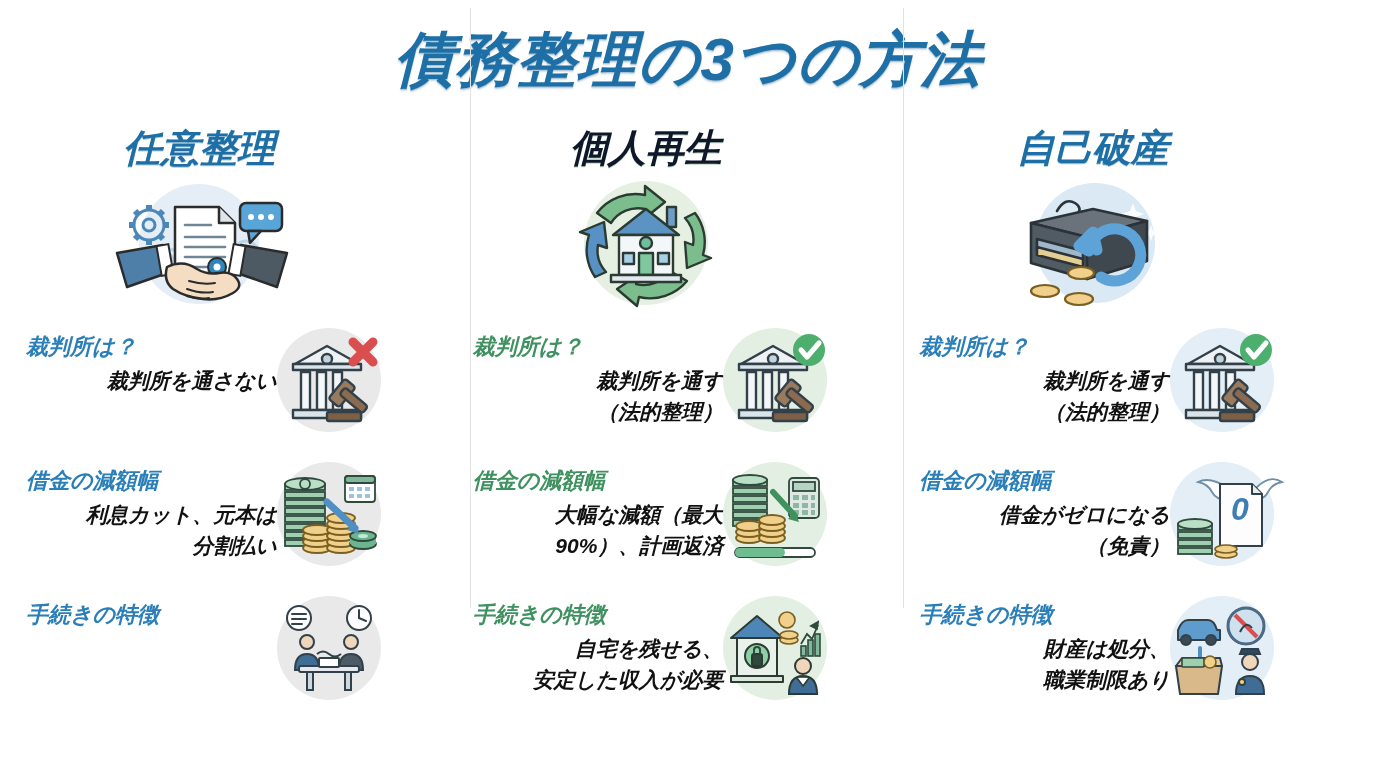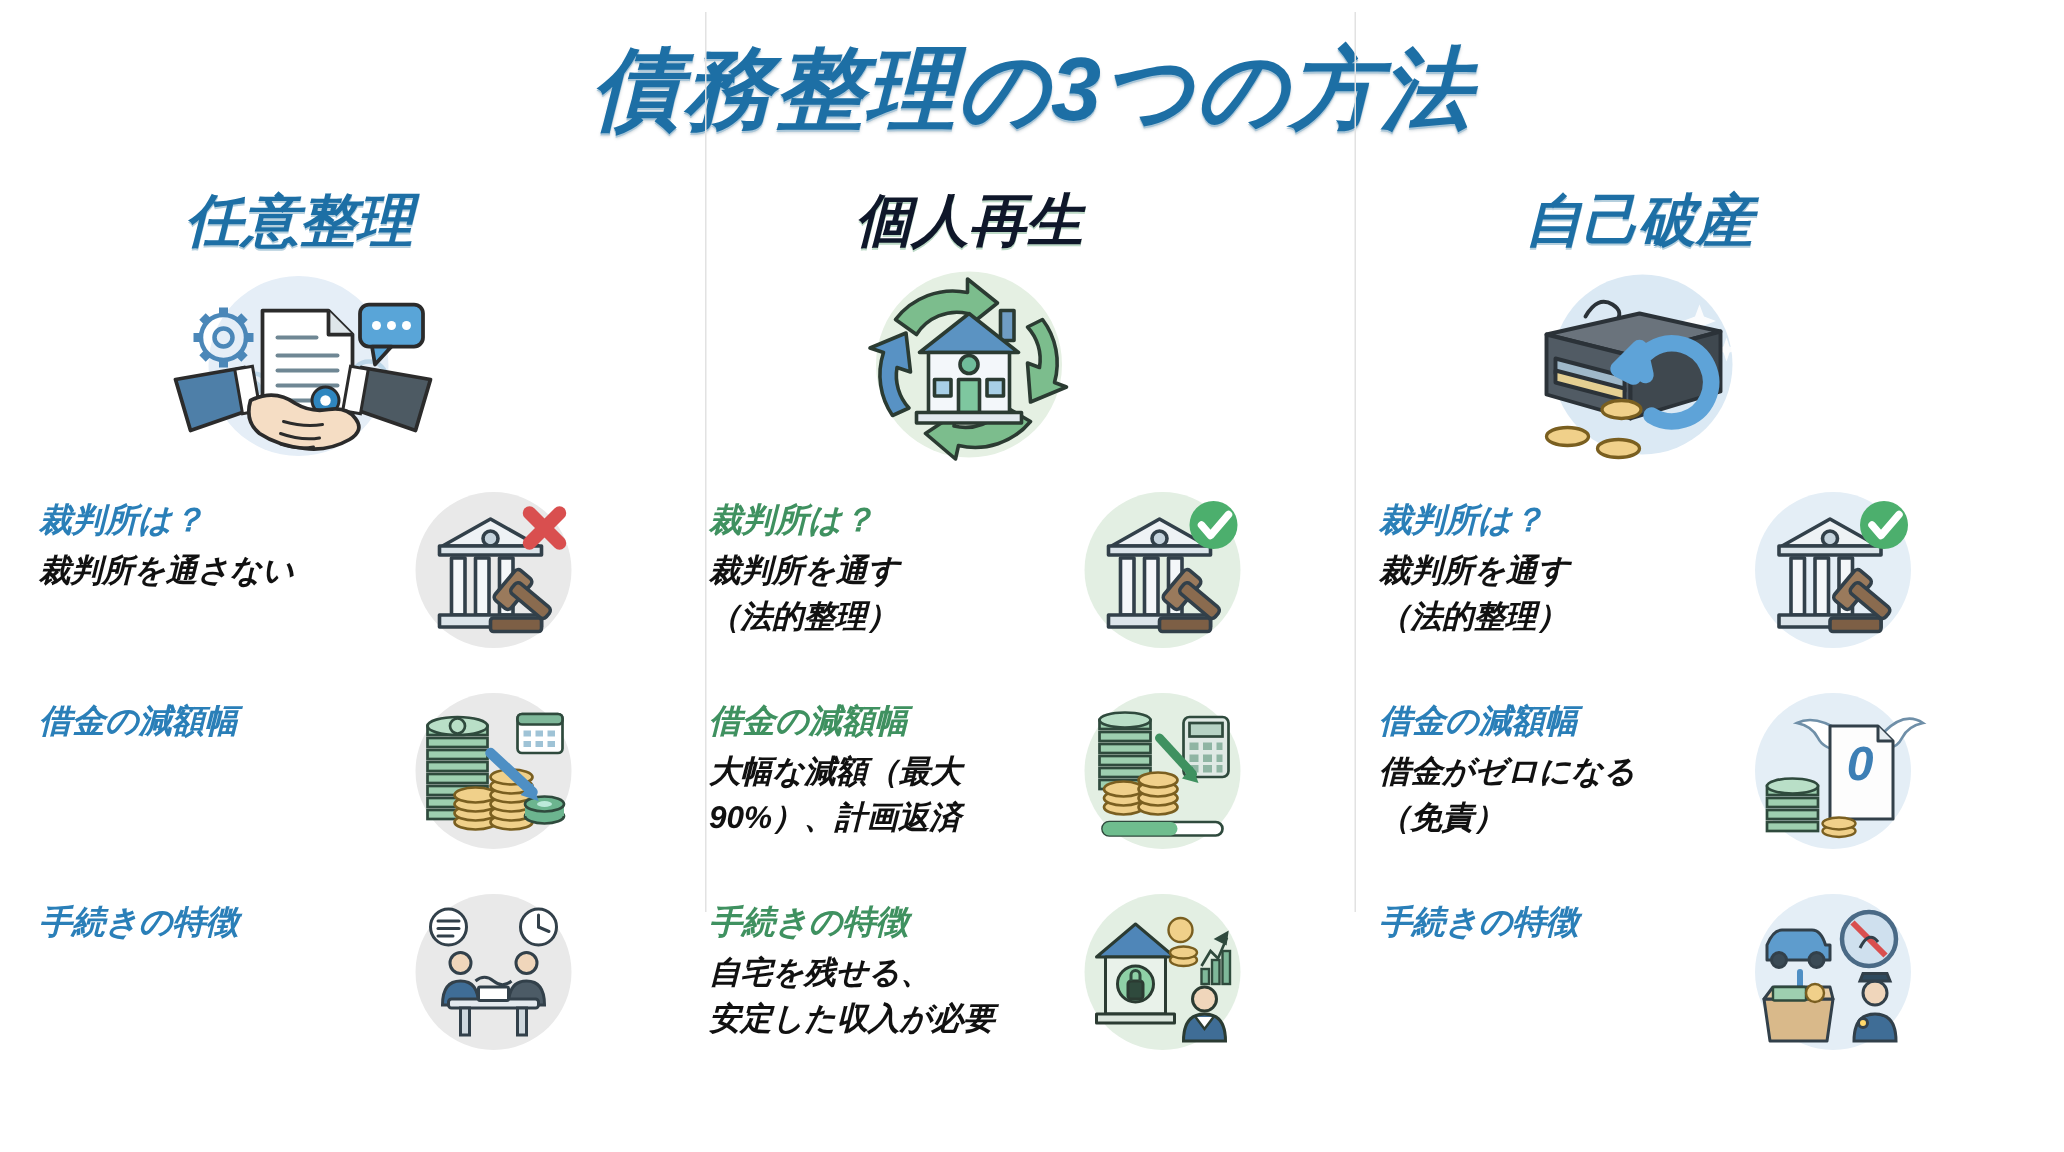--- a/index.html
+++ b/index.html
@@ -101,20 +101,21 @@
     margin-bottom: 3px;
   }
   .row-head.blue  { color: #2a7fb8; }
   .row-head.green { color: #3f9160; }
   .row-body {
     font-size: 21px;
     line-height: 31px;
     font-weight: bold;
     color: #111111;
     white-space: pre-line;
+    text-align: right;
   }
   .row-icon {
     flex: 0 0 104px;
     width: 104px;
     height: 104px;
     position: relative;
   }
 
   
   .circ {
@@ -230,20 +231,22 @@
               <line x1="76" y1="14" x2="96" y2="34"></line>
               <line x1="96" y1="14" x2="76" y2="34"></line>
             </g>
           </svg>
         </div>
       </div>
 
       <div class="row">
         <div class="row-text">
           <div class="row-head blue">借金の減額幅</div>
+          <div class="row-body">利息カット、元本は
+分割払い</div>
         </div>
         <div class="row-icon">
           <div class="circ grey"></div>
           <svg class="ic" width="104" height="104" viewBox="0 0 104 104">
             <g stroke="#2f4a3d" stroke-width="1.8">
               <g fill="#9ecfb0">
                 <rect x="8" y="22" width="40" height="6"></rect>
                   <rect x="8" y="30" width="40" height="6"></rect>
                 <rect x="8" y="38" width="40" height="6"></rect>
                   <rect x="8" y="46" width="40" height="6"></rect>
@@ -576,20 +579,22 @@
               <ellipse cx="56" cy="92" rx="11" ry="4"></ellipse>
                 <ellipse cx="56" cy="87" rx="11" ry="4"></ellipse>
             </g>
           </svg>
         </div>
       </div>
 
       <div class="row">
         <div class="row-text">
           <div class="row-head blue">手続きの特徴</div>
+          <div class="row-body">財産は処分、
+職業制限あり</div>
         </div>
         <div class="row-icon">
           <div class="circ blue"></div>
           <svg class="ic" width="104" height="104" viewBox="0 0 104 104">
             <g stroke="#32404a" stroke-width="2" stroke-linejoin="round">
               <path d="M8 34 q4 -10 10 -10 h20 q6 0 9 10 l3 0 v10 h-42 z" fill="#5e9ccd"></path>
               <circle cx="16" cy="44" r="5" fill="#3a4a55"></circle>
               <circle cx="41" cy="44" r="5" fill="#3a4a55"></circle>
             </g>
             <g stroke="#4e8fc4" stroke-width="4" fill="none" stroke-linecap="round">

